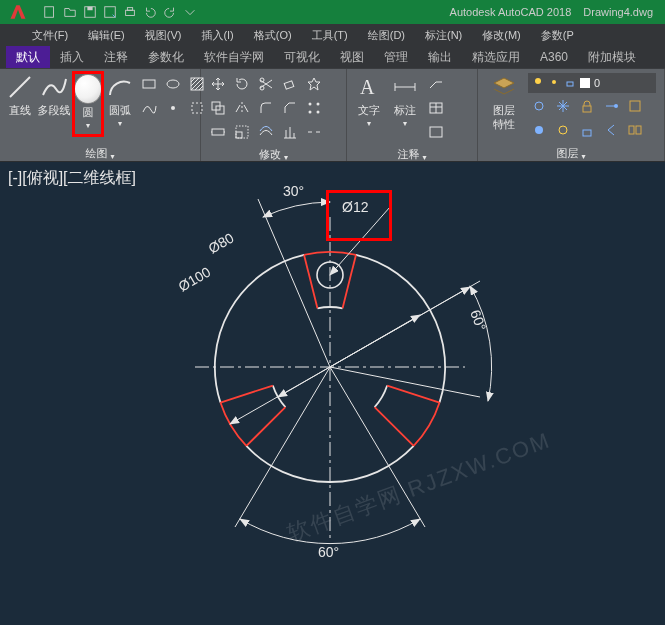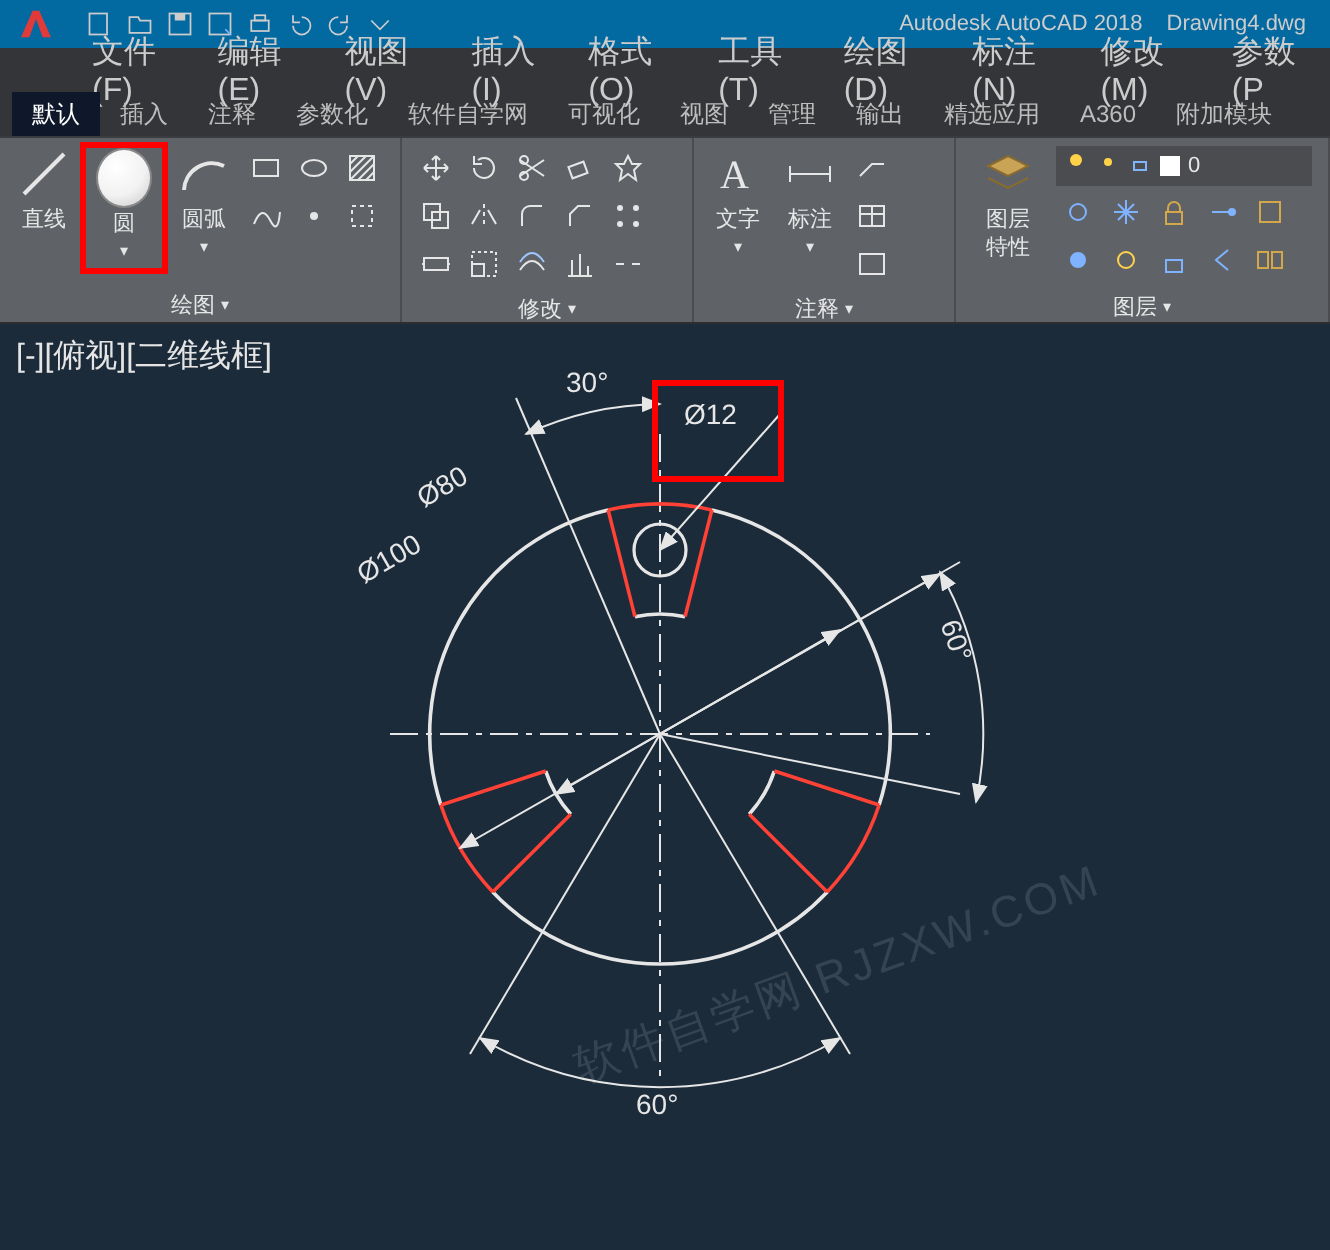--- a/index.html
+++ b/index.html
@@ -1,32 +1,32 @@
 <!DOCTYPE html>
 <html><head>
 <meta charset="utf-8">
 <style>
 html,body{margin:0;padding:0;width:665px;height:625px;overflow:hidden;font-family:"Microsoft YaHei",Arial,sans-serif;background:#1b2b3a}
-.titlebar{height:24px;background:#0369a1;display:flex;align-items:center;color:#ccc;font-size:11px}
+.titlebar{height:24px;background:#15803d;display:flex;align-items:center;color:#ccc;font-size:11px}
 .app-logo{width:36px;height:24px;display:flex;align-items:center;justify-content:center}
 .app-logo svg{width:20px;height:20px}
 .qat{display:flex;align-items:center;gap:4px;padding:0 6px}
 .qat .qbtn{width:16px;height:16px;display:flex;align-items:center;justify-content:center}
 .qat .qbtn svg{width:14px;height:14px}
 .title-spacer{flex:1}
 .title-text{color:#ccc;margin-right:12px}
-.menubar{height:22px;background:#333538;display:flex;align-items:center;color:#ccc;font-size:16px;padding-left:36px;gap:0}
+.menubar{height:22px;background:#333538;display:flex;align-items:center;color:#ccc;font-size:11px;padding-left:22px;gap:0}
 .menubar .menu-item{padding:0 10px;cursor:pointer}
 .ribbon-tabs{height:22px;background:#333538;display:flex;align-items:center;color:#bdbdbd;font-size:12px;padding-left:6px}
 .ribbon-tabs .tab{padding:0 10px;height:22px;display:flex;align-items:center;cursor:pointer}
-.ribbon-tabs .tab.active{background:#0f172a;color:#fff}
+.ribbon-tabs .tab.active{background:#4c1d95;color:#fff}
 .ribbon{height:92px;background:#5f6368;display:flex;color:#e6e6e6;border-top:1px solid #3a3c3f;border-bottom:1px solid #2c2e30}
 .panel{display:flex;flex-direction:column;border-right:1px solid #4a4c4f}
 .panel-body{flex:1;display:flex;align-items:flex-start;padding:4px 6px;gap:4px}
-.panel-title{height:18px;font-size:11px;text-align:center;color:#e6e6e6;display:flex;align-items:center;justify-content:center;gap:3px}
+.panel-title{height:18px;font-size:11px;text-align:center;color:#e6e6e6;display:flex;align-items:flex-end;justify-content:center;gap:3px}
 .panel-title .dropdown-arrow{font-size:8px}
 .big-btn{width:32px;display:flex;flex-direction:column;align-items:center;gap:2px;cursor:pointer}
 .big-btn .ic{width:28px;height:28px;display:flex;align-items:center;justify-content:center}
 .big-btn .lbl{font-size:11px;height:28px;display:flex;flex-direction:column;align-items:center;justify-content:flex-start;white-space:nowrap;line-height:14px}
 .small-grid{display:grid;grid-template-columns:repeat(3,22px);grid-auto-rows:22px;gap:2px}
 .small-grid.g5{grid-template-columns:repeat(5,22px)}
 .sbtn{width:22px;height:22px;display:flex;align-items:center;justify-content:center;cursor:pointer}
 .sbtn svg{width:16px;height:16px}
 .highlight-red{outline:3px solid #ff0000;outline-offset:-1px}
 .circle-btn-ic{width:28px;height:28px;border-radius:50%;background:radial-gradient(circle at 35% 30%,#fff,#f2f2f2 55%,#c9c9c9 100%);border:1px solid #888}
@@ -131,20 +131,28 @@
   <div class="panel" style="width:200px">
     <div class="panel-body">
       <div class="big-btn">
         <div class="ic">
             <svg viewBox="0 0 28 28">
               <line x1="4" y1="24" x2="24" y2="4" stroke="#e6e6e6" stroke-width="2"></line>
             </svg>
           </div>
         <div class="lbl">直线</div>
       </div>
+      <div class="big-btn">
+        <div class="ic">
+            <svg viewBox="0 0 28 28">
+              <path d="M3 22 Q10 6 16 16 T26 6" fill="none" stroke="#e6e6e6" stroke-width="2"></path>
+            </svg>
+          </div>
+        <div class="lbl">多段线</div>
+      </div>
       <div class="big-btn highlight-red" style="width:40px;padding:2px 0">
         <div class="ic">
             <div class="circle-btn-ic"></div>
           </div>
         <div class="lbl">
             <span>圆</span>
             <span style="font-size:8px">▾</span>
           </div>
       </div>
       <div class="big-btn">

